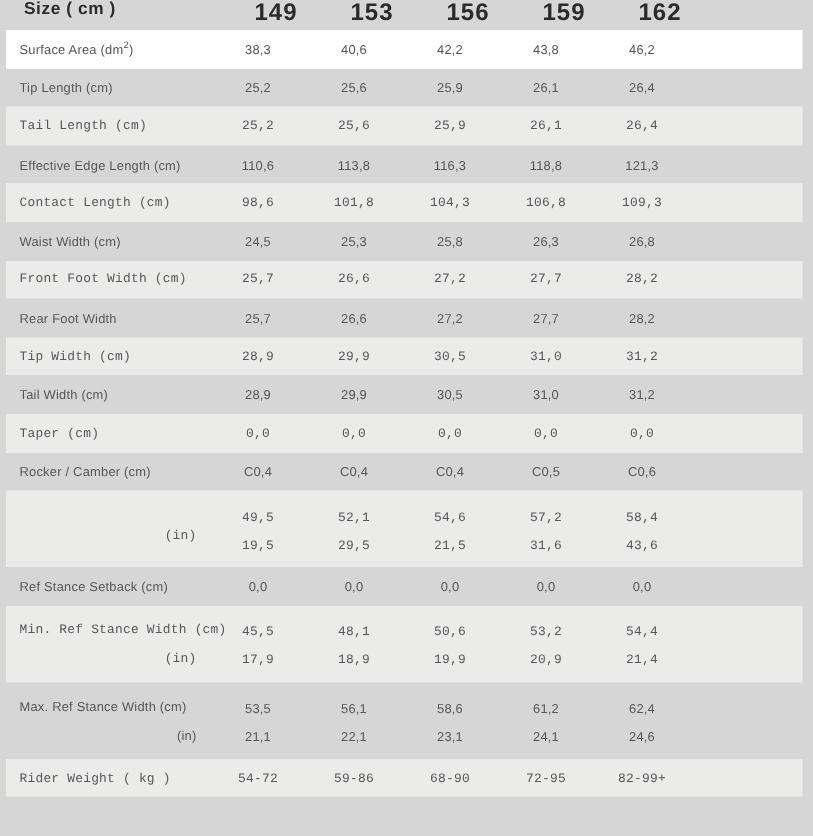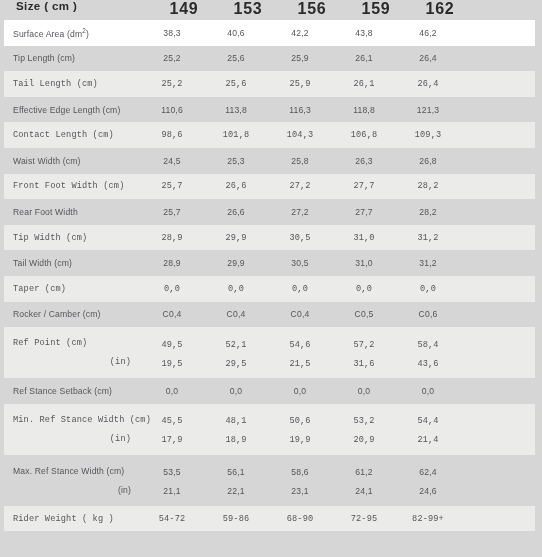--- a/index.html
+++ b/index.html
@@ -352,21 +352,20 @@
         <div class="cell-val">
           <span>C0,5</span>
         </div>
         <div class="cell-val">
           <span>C0,6</span>
         </div>
         <div class="pad-right"></div>
       </div>
       <div class="row stripe-light dbl">
         <div class="cell-label">
-          <span>Ref Point (cm)</span>
           <span class="sub">(in)</span>
         </div>
         <div class="cell-val">
           <span>49,5</span>
           <span class="sub">19,5</span>
         </div>
         <div class="cell-val">
           <span>52,1</span>
           <span class="sub">29,5</span>
         </div>

